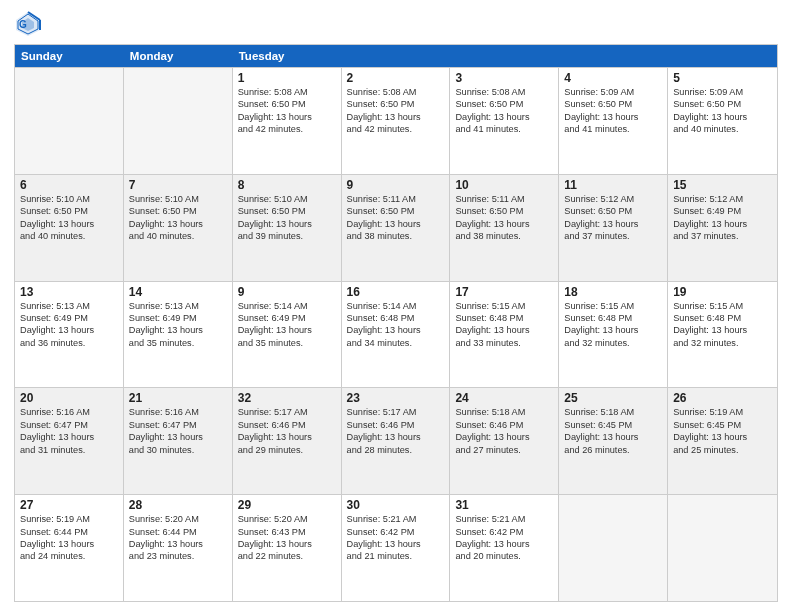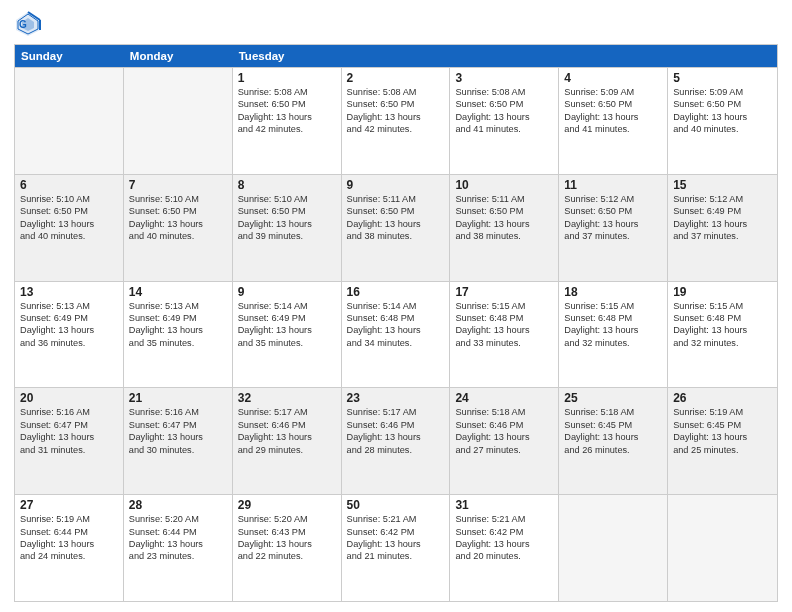--- a/index.html
+++ b/index.html
@@ -347,21 +347,21 @@
 and 23 minutes.</div>
           </div>
           <div class="cal-cell">
             <div class="day-number">29</div>
             <div class="day-info" style="white-space: pre-line;">Sunrise: 5:20 AM
 Sunset: 6:43 PM
 Daylight: 13 hours
 and 22 minutes.</div>
           </div>
           <div class="cal-cell">
-            <div class="day-number">50</div>
+            <div class="day-number">30</div>
             <div class="day-info" style="white-space: pre-line;">Sunrise: 5:21 AM
 Sunset: 6:42 PM
 Daylight: 13 hours
 and 21 minutes.</div>
           </div>
           <div class="cal-cell">
             <div class="day-number">31</div>
             <div class="day-info" style="white-space: pre-line;">Sunrise: 5:21 AM
 Sunset: 6:42 PM
 Daylight: 13 hours

